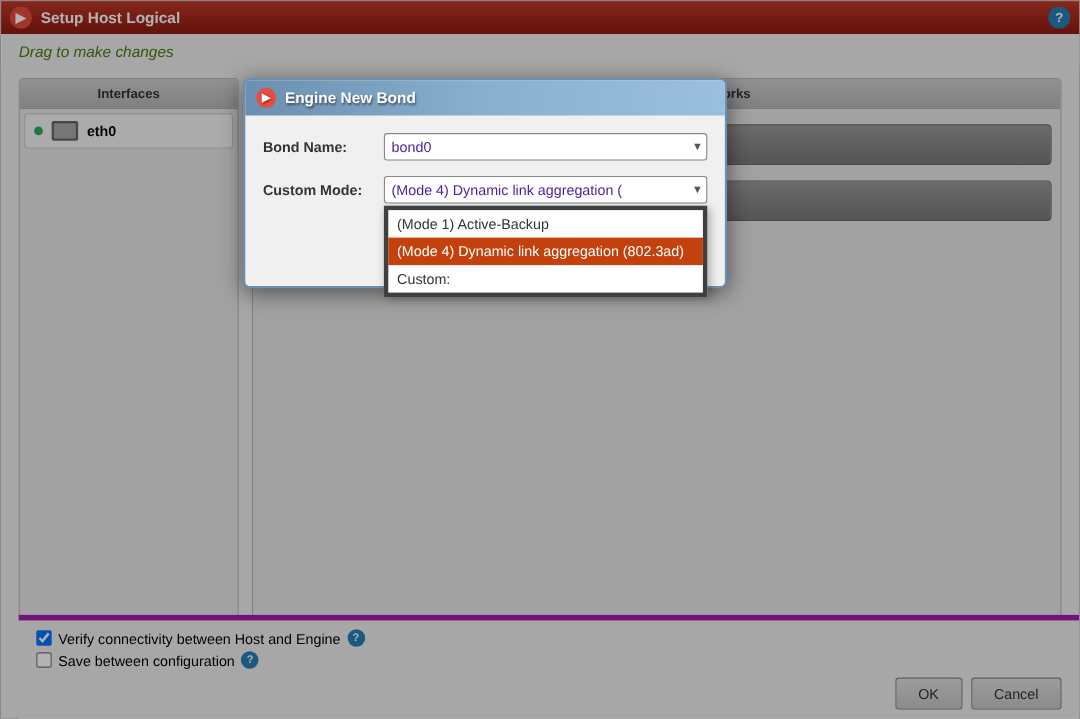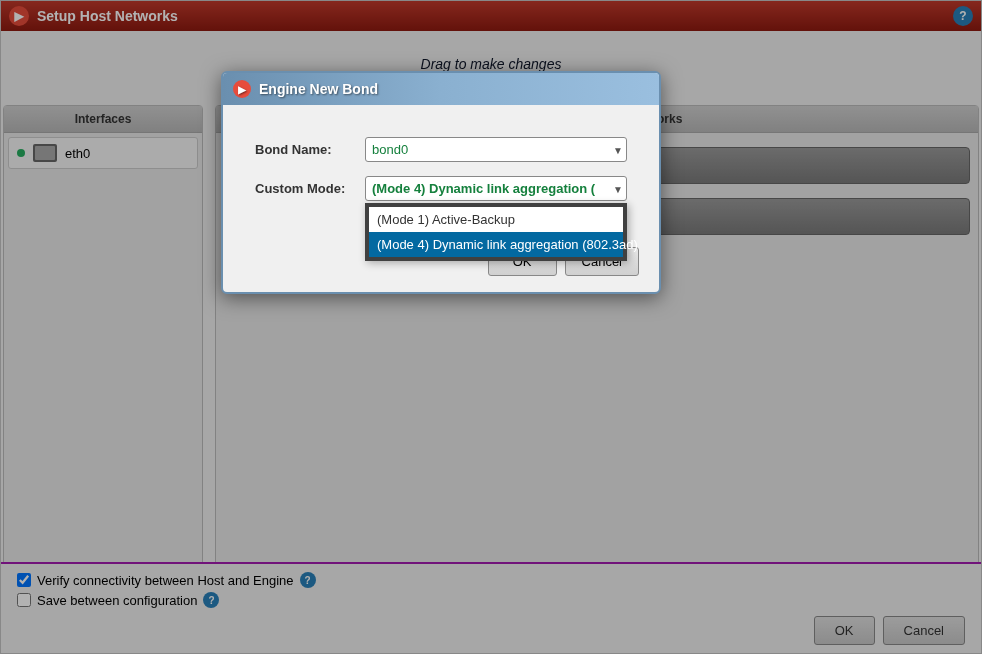--- a/index.html
+++ b/index.html
@@ -55,33 +55,32 @@
       align-items: center;
       justify-content: center;
       color: white;
       font-size: 12px;
       font-weight: bold;
       cursor: pointer;
     }
 
     
     .subtitle {
-      padding: 25px 16px;
+      padding: 8px 16px;
       font-size: 14px;
-      color: #0f172a;
+      color: #4d7c0f;
       font-style: italic;
       background: #efefef;
-      text-align: center;
     }
 
     
     .content-area {
       display: flex;
       flex-direction: row;
-      padding: 8px 2px;
+      padding: 8px 16px;
       gap: 12px;
       height: calc(654px - 30px - 36px - 80px);
     }
 
     
     .interfaces-panel {
       flex: 0 0 200px;
       background: #e8e8e8;
       border: 1px solid #bbb;
       border-radius: 4px;
@@ -99,20 +98,21 @@
     }
     .interface-item {
       display: flex;
       align-items: center;
       padding: 6px 8px;
       margin: 4px;
       background: #f5f5f5;
       border: 1px solid #ccc;
       border-radius: 3px;
       gap: 8px;
+      font-weight: bold;
     }
     .status-dot {
       width: 8px;
       height: 8px;
       border-radius: 50%;
       flex-shrink: 0;
     }
     .status-dot.green { background: #27ae60; }
     .status-dot.red { background: #e74c3c; }
 
@@ -153,23 +153,23 @@
       border-radius: 4px;
       color: white;
       font-weight: bold;
       text-align: center;
       font-size: 13px;
     }
 
     
     .bottom-bar {
       position: absolute;
-      bottom: 0; left: 0; right: 0;
+      bottom: 0; left: 16px; right: 0;
       background: #efefef;
-      border-top: 2px solid #a21caf;
+      border-top: 5px solid #a21caf;
       padding: 8px 16px;
       display: flex;
       flex-direction: column;
       gap: 4px;
     }
     .checkbox-row {
       display: flex;
       align-items: center;
       gap: 6px;
     }
@@ -246,21 +246,21 @@
       display: flex;
       align-items: center;
       justify-content: center;
       color: white;
       font-size: 10px;
       font-weight: bold;
       flex-shrink: 0;
     }
 
     .dialog-body {
-      padding: 32px;
+      padding: 16px;
     }
 
     .form-row {
       display: flex;
       align-items: center;
       margin-bottom: 14px;
     }
     .form-label {
       width: 110px;
       font-weight: bold;
@@ -273,21 +273,21 @@
     }
 
     
     .select-box {
       width: 100%;
       padding: 4px 24px 4px 6px;
       border: 1px solid #888;
       border-radius: 3px;
       background: white;
       font-size: 13px;
-      color: #15803d;
+      color: #4c1d95;
       appearance: none;
       cursor: pointer;
     }
     .select-wrapper {
       position: relative;
       width: 100%;
     }
     .select-arrow {
       position: absolute;
       right: 4px;
@@ -310,21 +310,21 @@
       box-shadow: 2px 2px 8px rgba(0,0,0,0.3);
     }
     .dropdown-item {
       padding: 5px 8px;
       font-size: 13px;
       cursor: pointer;
       color: #333;
       white-space: nowrap;
     }
     .dropdown-item.selected {
-      background: #0369a1;
+      background: #c2410c;
       color: white;
     }
 
     .dialog-buttons {
       display: flex;
       justify-content: flex-end;
       gap: 8px;
       padding: 0 20px 16px;
     }
     .btn-ok {
@@ -349,21 +349,21 @@
       height: 14px;
     }
   </style>
 </head>
 <body>
 
 <div class="main-window">
 
   <div class="title-bar">
     <div class="title-bar-icon">▶</div>
-    <span>Setup Host Networks</span>
+    <span>Setup Host Logical</span>
     <div class="title-bar-help">?</div>
   </div>
 
   <div class="subtitle">Drag to make changes</div>
 
   <div class="content-area">
 
     <div class="interfaces-panel">
       <div class="panel-header">Interfaces</div>
       <div class="interface-item">
@@ -417,29 +417,30 @@
             </select>
             <span class="select-arrow">▼</span>
           </div>
         </div>
       </div>
 
       <div class="form-row">
         <div class="form-label">Custom Mode:</div>
         <div class="form-input" style="position:relative;">
           <div class="select-wrapper">
-            <div class="select-box" style="display:flex;align-items:flex-end;cursor:pointer;font-weight:bold;">
+            <div class="select-box" style="display:flex;align-items:flex-end;cursor:pointer;">
               <span style="overflow:hidden;text-overflow:ellipsis;white-space:nowrap;flex:1;">(Mode 4) Dynamic link aggregation (</span>
             </div>
             <span class="select-arrow">▼</span>
           </div>
 
           <div class="dropdown-menu">
             <div class="dropdown-item">(Mode 1) Active-Backup</div>
             <div class="dropdown-item selected">(Mode 4) Dynamic link aggregation (802.3ad)</div>
+            <div class="dropdown-item">Custom:</div>
           </div>
         </div>
       </div>
     </div>
 
     <div class="dialog-buttons">
       <button class="btn-ok">OK</button>
       <button class="btn-cancel">Cancel</button>
     </div>
   </div>

